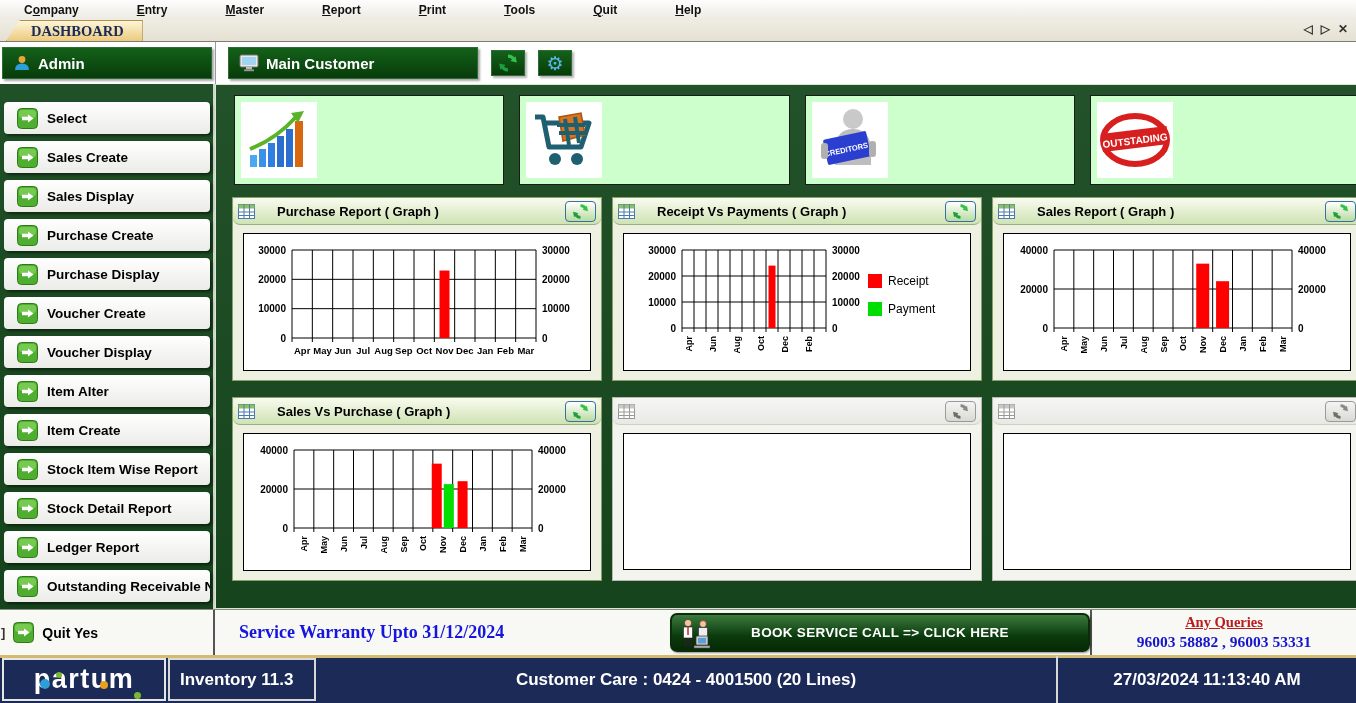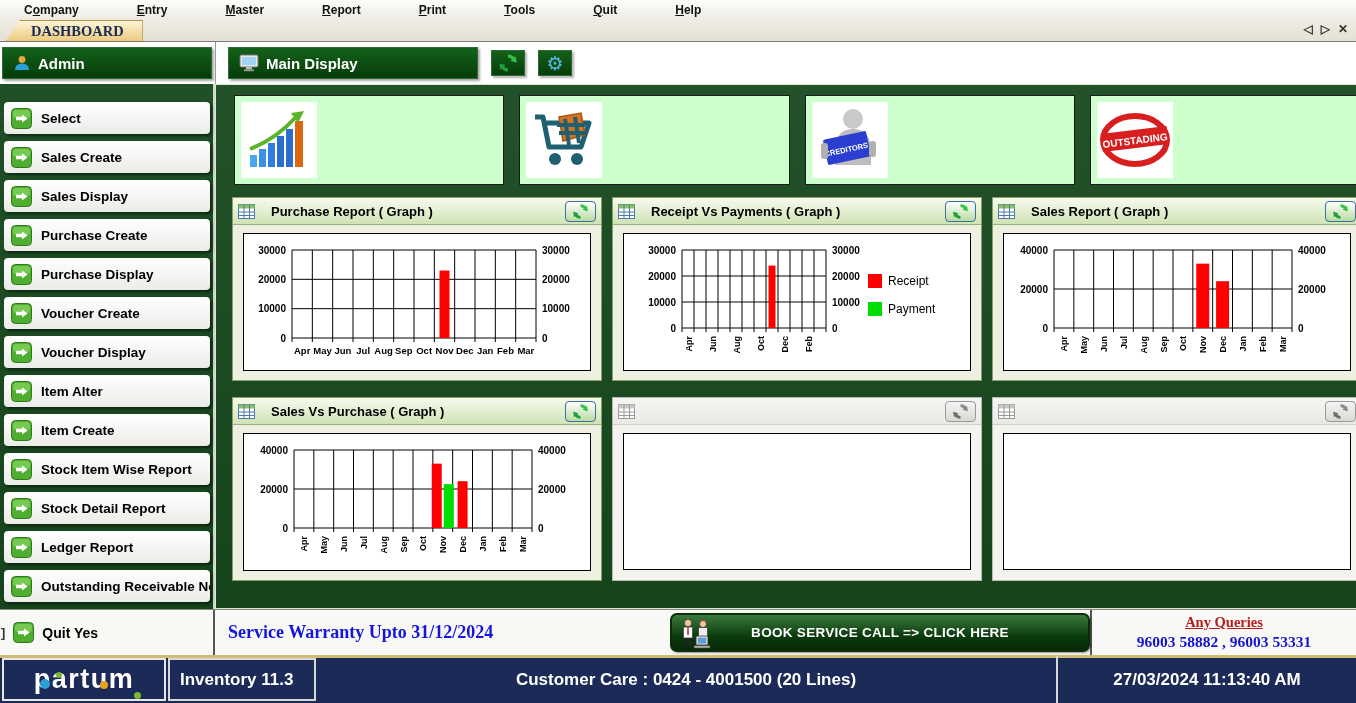--- a/index.html
+++ b/index.html
@@ -41,60 +41,60 @@
      cursor:pointer; }
   .hdr-btn:first-of-type { margin-left:auto; }
   .gear-glyph { color:#57b8e8; font-size:19px; line-height:1; }
 
   .ws-mid { flex:1; display:flex; }
   .sidebar { width:215px; background:#17491e;
      background-image:linear-gradient(rgba(255,255,255,.04),rgba(0,0,0,.08));
      padding:18px 0 0 0; border-right:2px solid #cfd8cc; }
   .side-item { height:32px; margin:0 3px 7px 4px; border-radius:4px;
      background:linear-gradient(#ffffff,#ebebe8); box-shadow:2px 2px 3px rgba(0,0,0,.5);
-     display:flex; align-items:center; gap:9px; padding-left:7px;
+     display:flex; align-items:center; gap:9px; padding-left:13px;
      font-size:13.5px; font-weight:bold; color:#000; cursor:pointer; white-space:nowrap; overflow:hidden; }
 
   .main { flex:1; background:#17491e;
      background-image:linear-gradient(rgba(255,255,255,.05),rgba(0,0,0,.07));
      border:1px solid #d9e6d0; padding:8px 10px 6px 12px; }
 
   
   .cards-row { display:flex; gap:15px; margin:2px 6px 12px 6px; height:90px; }
   .card { flex:1; background:#ccffcc; border:1px solid #1a1a1a; display:flex;
      align-items:center; gap:10px; padding:5px 4px 5px 6px; }
   .card-icon { width:76px; height:76px; background:#fff; flex:none;
      display:flex; align-items:center; justify-content:center; }
   .card-title { font-size:16px; font-weight:bold; text-decoration:underline; color:#000; }
   .card-date { font-size:12.5px; font-weight:bold; font-style:italic; color:#111; margin:3px 0 6px; }
   .card-value { font-size:16px; font-weight:bold; color:#0000dd; }
 
   
   .charts-grid { display:grid; grid-template-columns:repeat(3,1fr); gap:16px 10px; margin:0 4px; }
   .panel { height:184px; border:1px solid #8aa06a; background:#eef0e2; display:flex; flex-direction:column; }
   .panel-header { height:27px; background:linear-gradient(#f8fbee,#cfe3b4);
-     border-bottom:1px solid #9ab07f; display:flex; align-items:center; gap:16px; padding:12px 5px; }
+     border-bottom:1px solid #9ab07f; display:flex; align-items:center; gap:22px; padding:12px 5px;border-radius:7px; }
   .panel-title { flex:1; font-size:13px; font-weight:bold; color:#000; }
   .refresh-btn { width:31px; height:21px; border:1px solid #3a6ea5; border-radius:4px;
      background:linear-gradient(#ffffff,#b8dca0); display:flex; align-items:center; justify-content:center;
      cursor:pointer; }
   .panel-body { flex:1; padding:8px 10px 10px; }
   .chart-box { width:100%; height:100%; background:#fff; border:1px solid #000; overflow:hidden; }
   .panel.empty { border-color:#b9b9b2; }
   .panel.empty .panel-header { background:linear-gradient(#f6f6f4,#e9e9e4); border-bottom:1px solid #cfcfc8; }
   .panel.empty .panel-body { background:#f4f4ef; }
   .panel.empty .refresh-btn { border-color:#9a9a9a; background:linear-gradient(#f4f4f4,#d9d9d4); }
 
   
   .bottom-strip { height:49px; background:#f8f8f5; border-top:1px solid #8b8b86;
      border-bottom:3px solid #d2ba6e; display:flex; align-items:stretch; }
   .quit-sec { width:215px; border-right:2px solid #555; display:flex; align-items:center;
      gap:8px; padding-left:1px; font-size:14px; font-weight:bold; cursor:pointer; }
   .quit-prefix { font-weight:bold; color:#333; font-size:13px; }
-  .warranty-sec { flex:1; display:flex; align-items:center; padding-left:13px;
+  .warranty-sec { flex:1; display:flex; align-items:center; padding-left:24px;
      font-family:"Liberation Serif", serif; font-weight:bold; font-size:18px; color:#1515dd; }
   .book-btn { width:420px; margin:4px 0; align-self:center; height:39px;
      background:linear-gradient(#3c7a3e,#0b3b0d 60%,#062806);
      border:2px solid #0a2d0a; border-radius:7px; box-shadow:1px 1px 2px rgba(0,0,0,.4);
      display:flex; align-items:center; color:#fff; font-weight:bold; font-size:13.5px;
      cursor:pointer; position:relative; }
   .book-btn .label { flex:1; text-align:center; letter-spacing:.3px; }
   .book-icon { position:absolute; left:7px; top:3px; }
   .queries-sec { width:266px; border-left:2px solid #555; display:flex; flex-direction:column;
      align-items:center; justify-content:center; font-family:"Liberation Serif", serif; }
@@ -155,21 +155,21 @@
       </div>
     </div>
     <div class="ws-top-right">
       <div class="green-bar counter-bar">
         <svg width="20" height="18" viewBox="0 0 20 18">
           <rect x="1" y="1" width="18" height="12" rx="1.5" fill="#e8e8e8" stroke="#777"></rect>
           <rect x="3" y="3" width="14" height="8" fill="#9fd4f2"></rect>
           <rect x="7" y="13" width="6" height="2.4" fill="#bbb"></rect>
           <rect x="5" y="15.4" width="10" height="1.8" fill="#999"></rect>
         </svg>
-        <span>Main Display</span>
+        <span>Main Customer</span>
       </div>
       <div class="hdr-btn">
         <svg width="20" height="20" viewBox="0 0 20 20">
           <path d="M10 3.2 a6.8 6.8 0 0 1 6.2 4" stroke="#35c148" stroke-width="3.2" fill="none"></path>
           <polygon points="17.6,3.2 18.8,9.6 12.4,8.0" fill="#35c148"></polygon>
           <path d="M10 16.8 a6.8 6.8 0 0 1 -6.2 -4" stroke="#1f9e3e" stroke-width="3.2" fill="none"></path>
           <polygon points="2.4,16.8 1.2,10.4 7.6,12.0" fill="#1f9e3e"></polygon>
         </svg>
       </div>
       <div class="hdr-btn">

